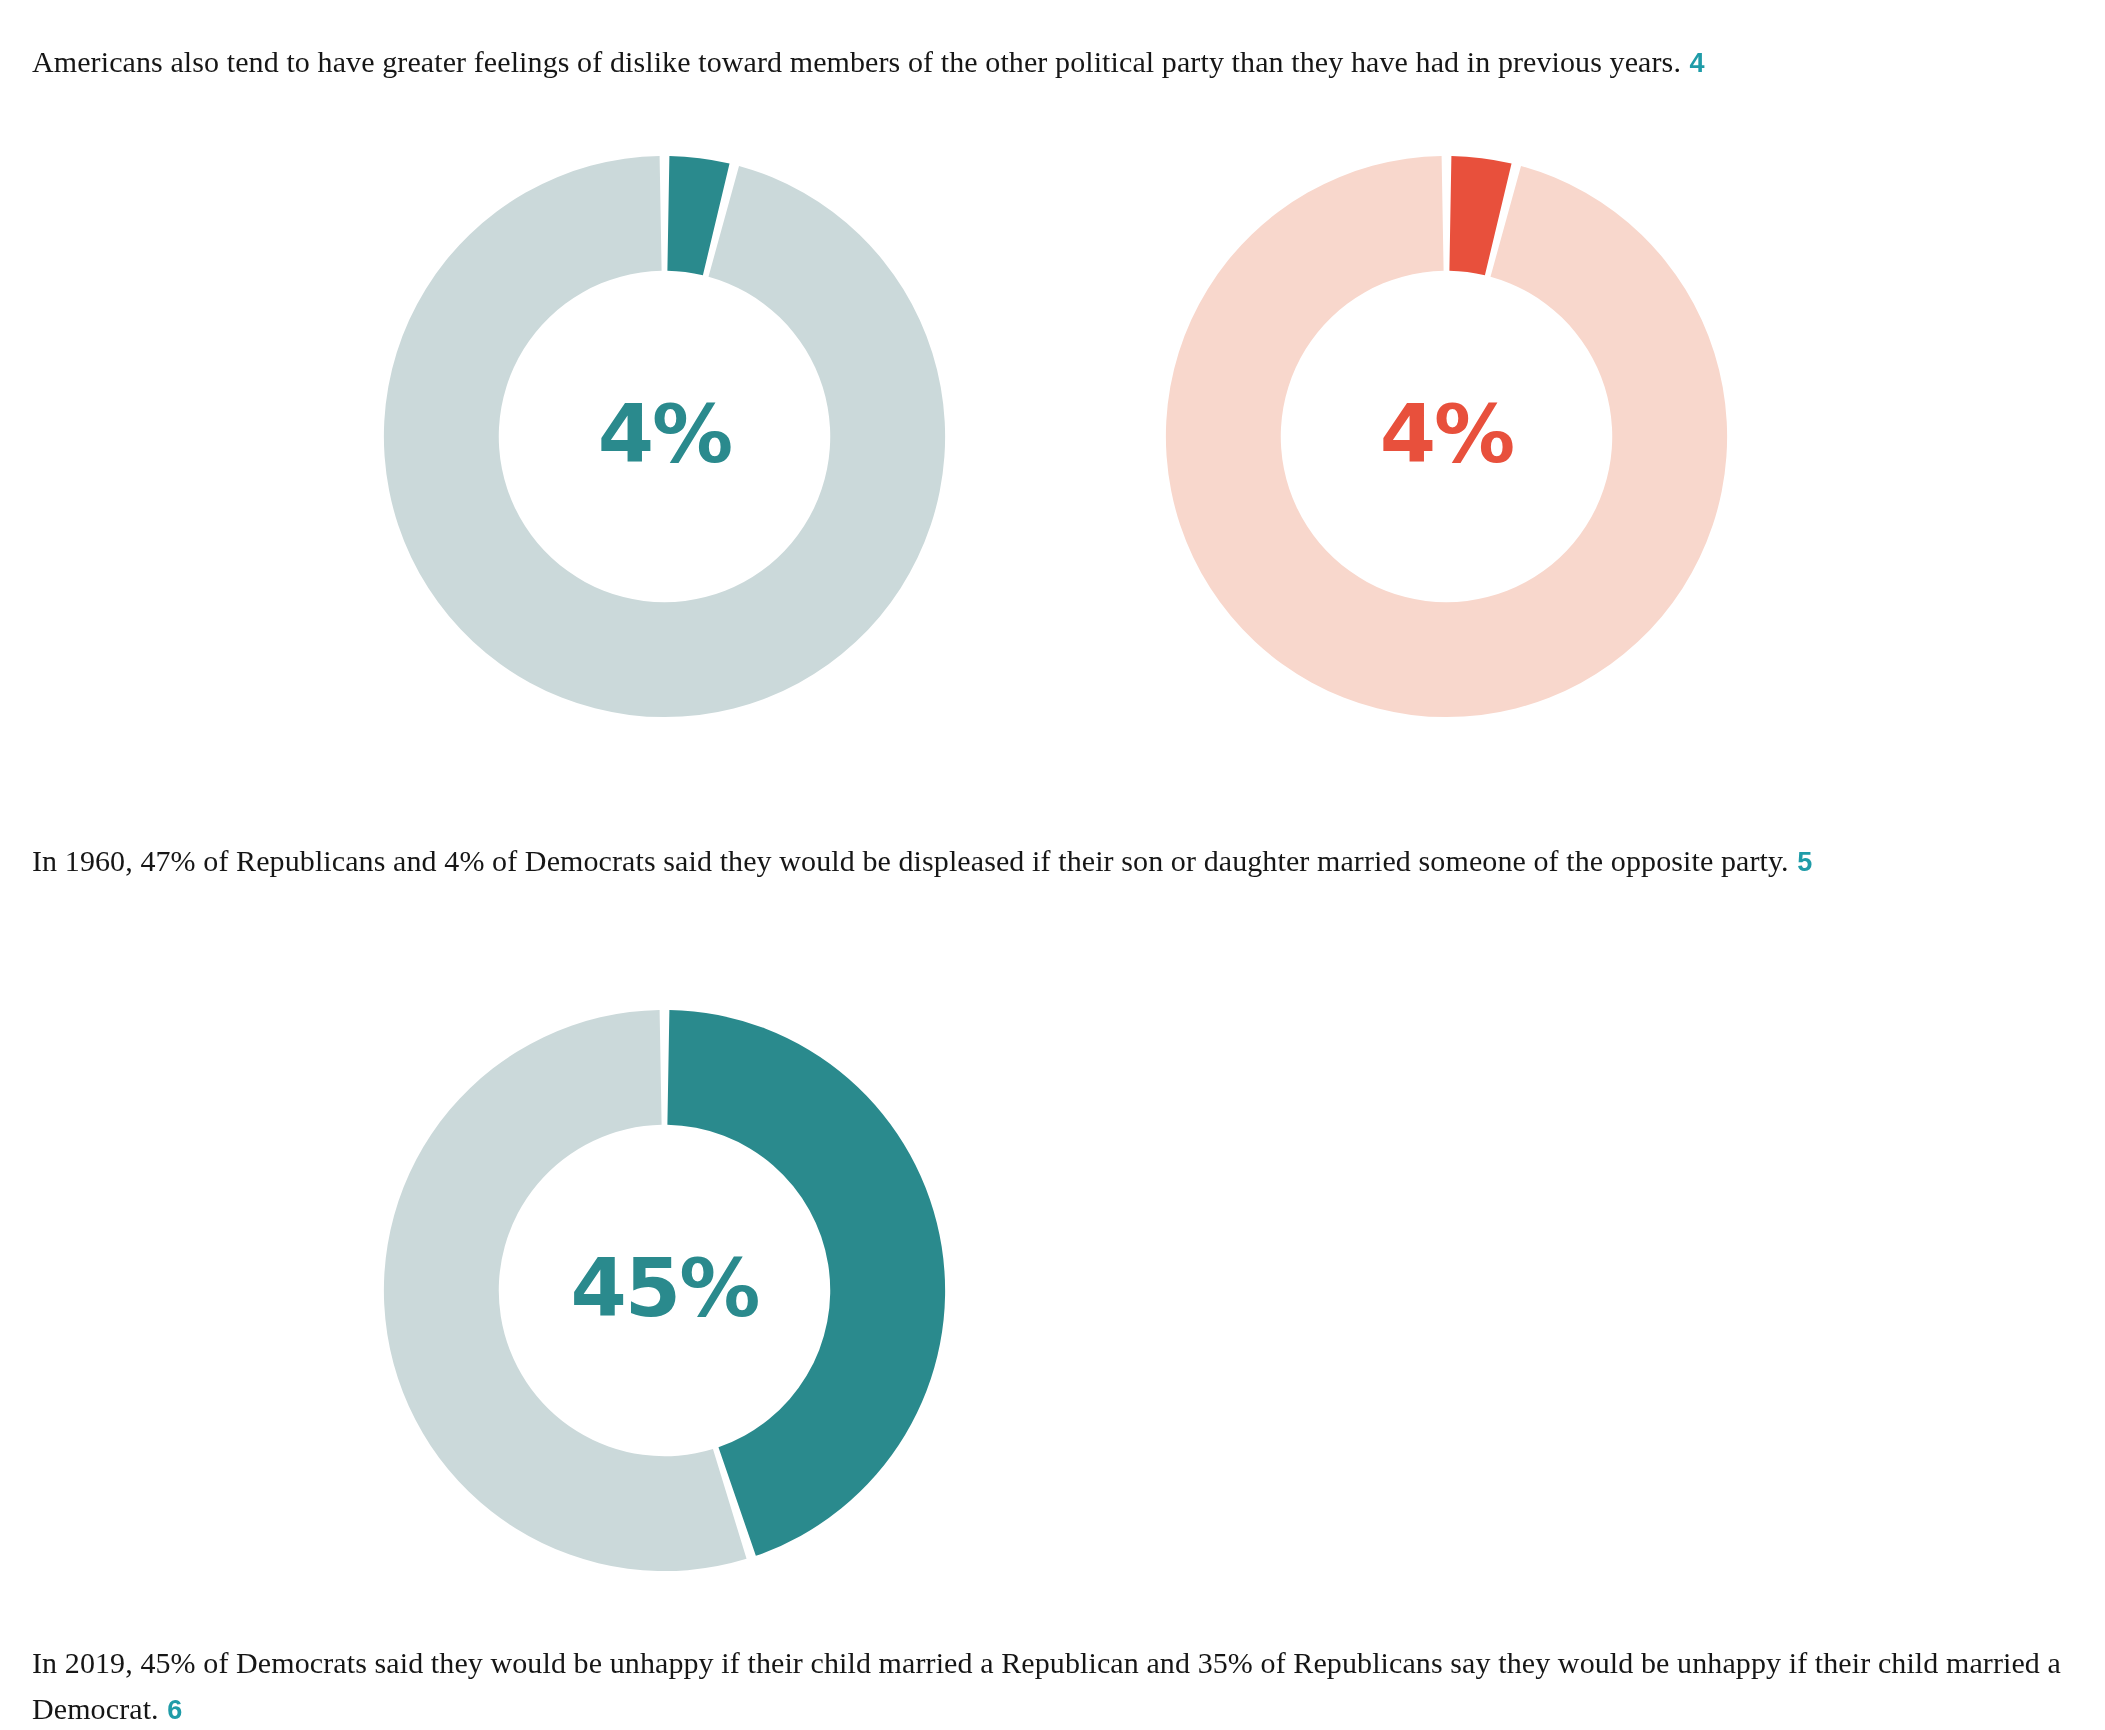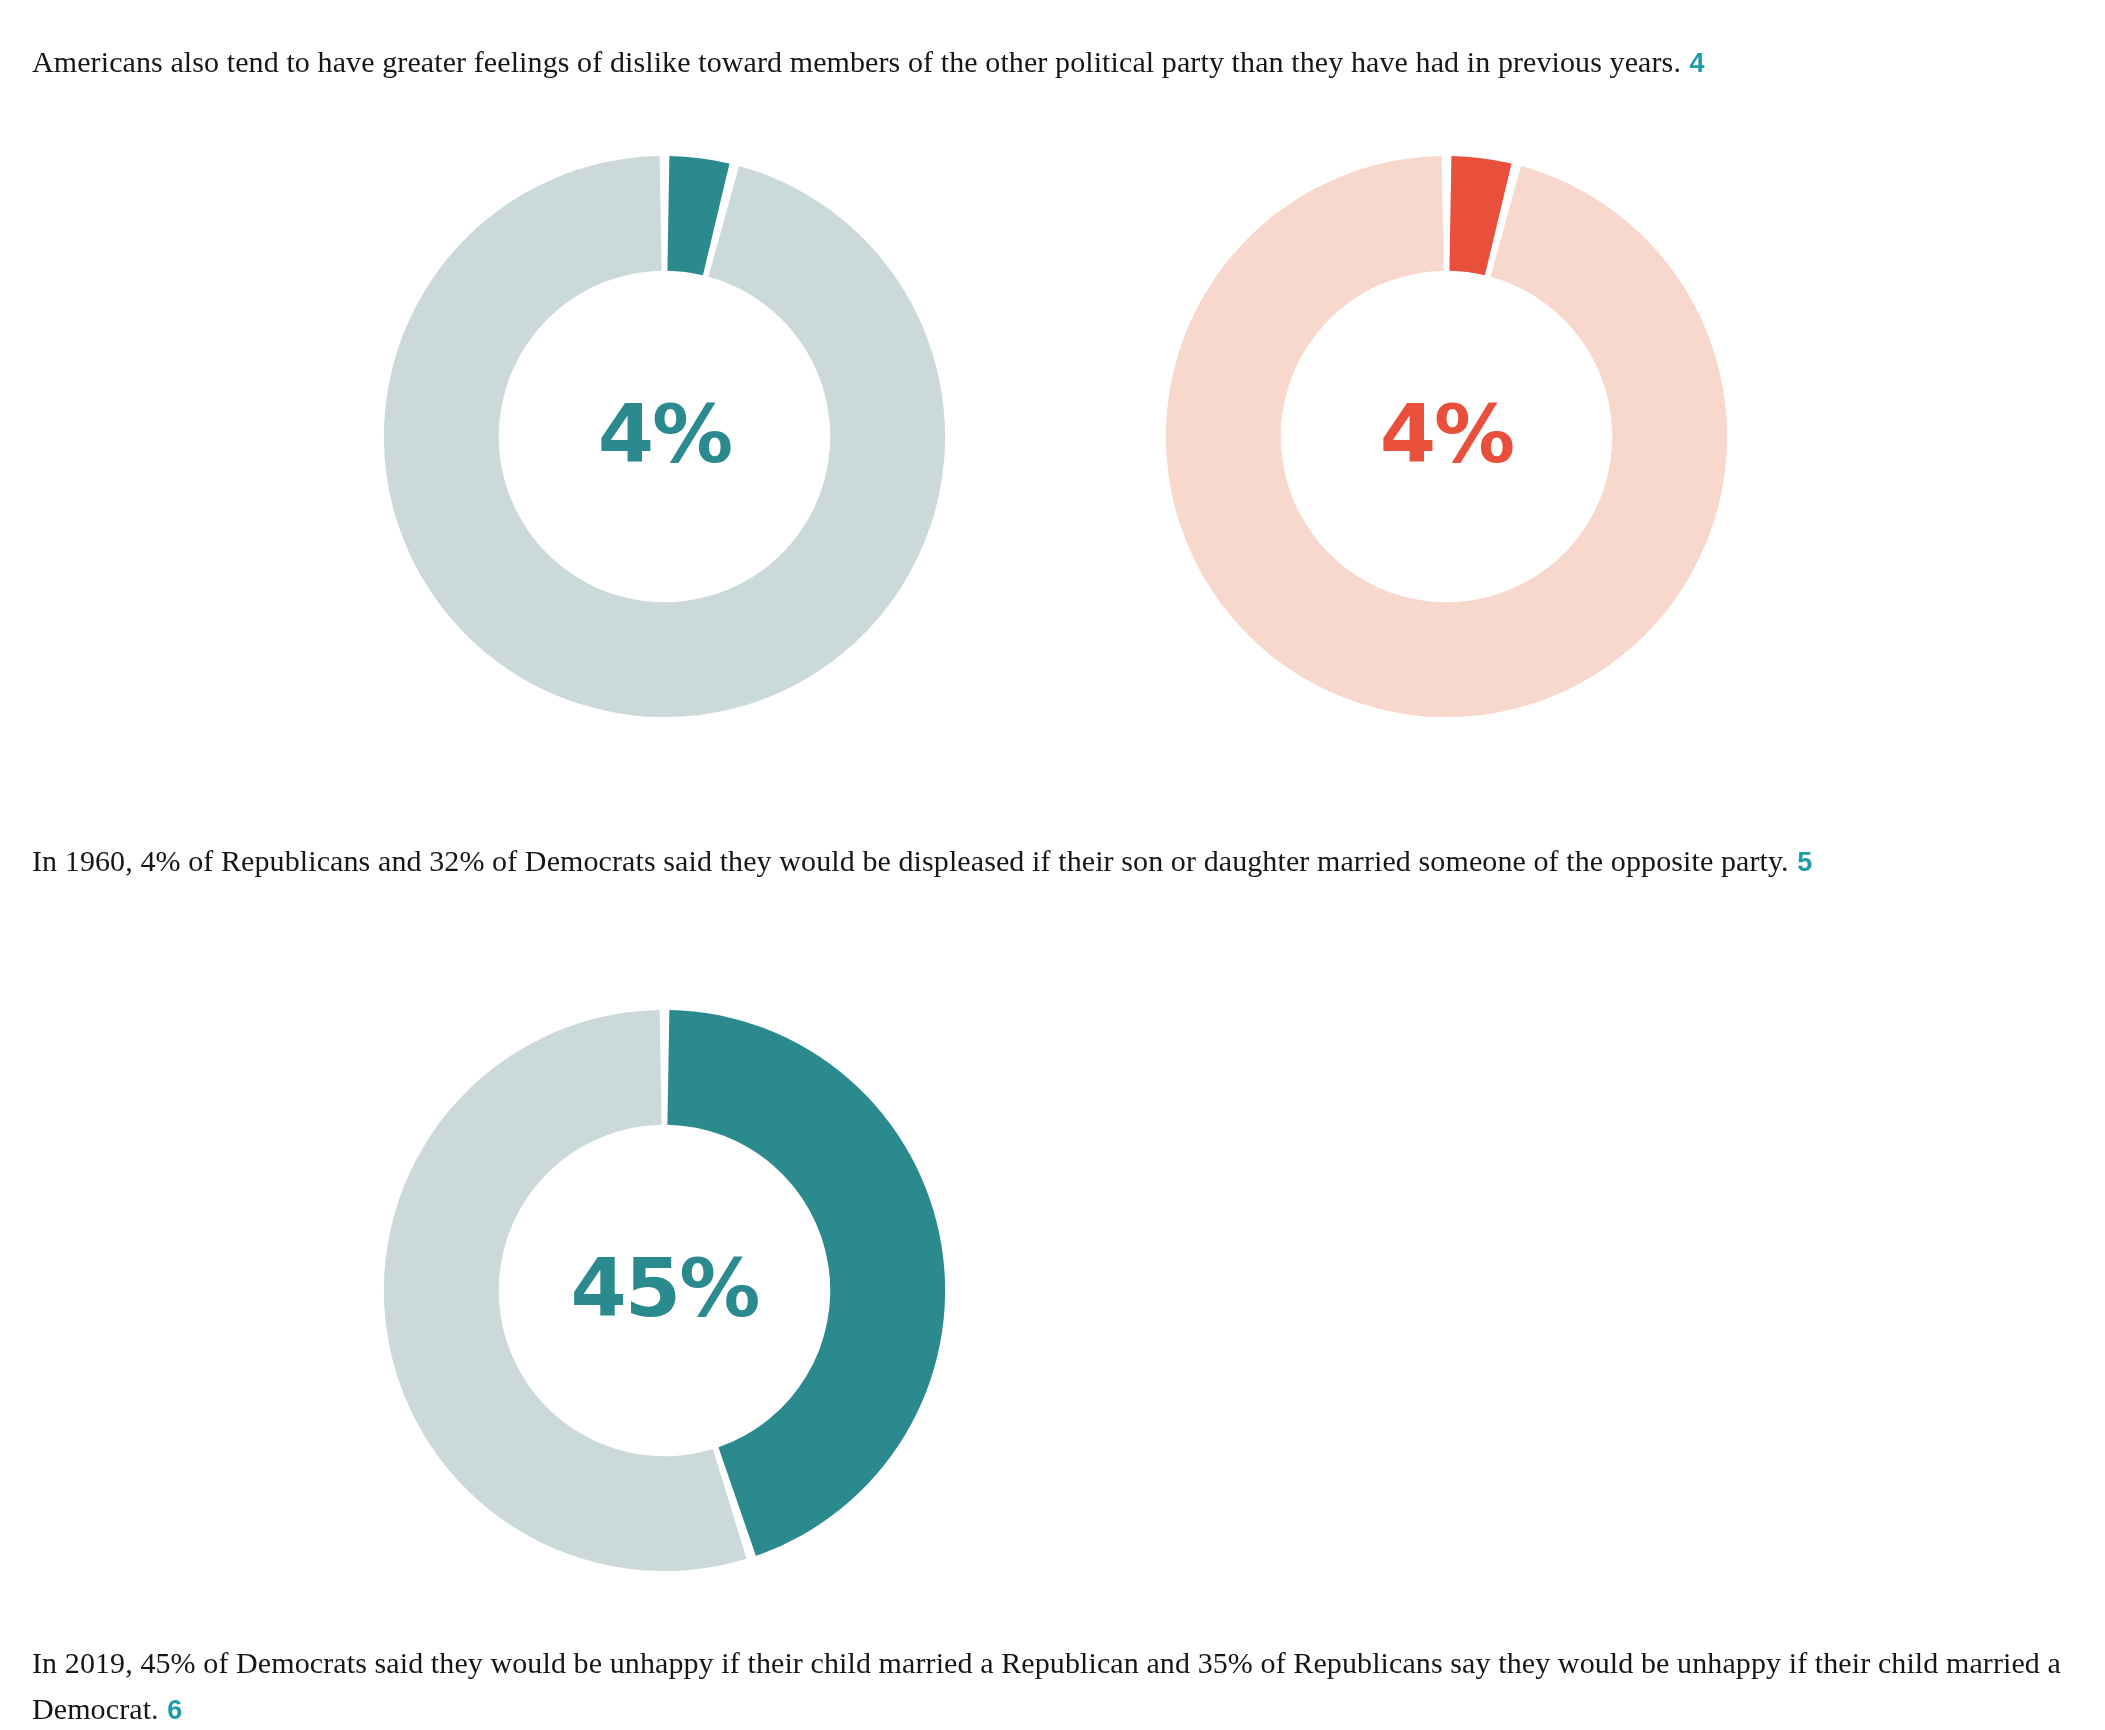--- a/index.html
+++ b/index.html
@@ -122,21 +122,21 @@
             <path d="M 379.136 12.700 A 298 298 0 1 1 294.799 2.045 L 296.928 124.027 A 176 176 0 1 0 346.738 130.319 Z" fill="#F8D7CC"></path>
           </g>
       </svg>
       <div class="donut-label red">
         <span>4%</span>
       </div>
     </div>
 
   </div>
 
-  <p class="caption" id="caption-middle"><span>In 1960, 4% of Republicans and 32% of Democrats said they would be displeased if their son or daughter married someone of the opposite party.</span><span class="footnote">5</span></p>
+  <p class="caption" id="caption-middle"><span>In 1960, 47% of Republicans and 4% of Democrats said they would be displeased if their son or daughter married someone of the opposite party.</span><span class="footnote">5</span></p>
 
   <div class="chart-row" id="chart-row-2019">
 
     <div class="donut-wrap left">
       <svg class="donut-svg" viewBox="0 0 600 600">
         <g>
             <path d="M 305.201 2.045 A 298 298 0 0 1 397.019 581.765 L 357.300 466.411 A 176 176 0 0 0 303.072 124.027 Z" fill="#2A8A8D"></path>
             <path d="M 387.127 584.979 A 298 298 0 1 1 294.799 2.045 L 296.928 124.027 A 176 176 0 1 0 351.457 468.310 Z" fill="#CBD9DA"></path>
           </g>
       </svg>

